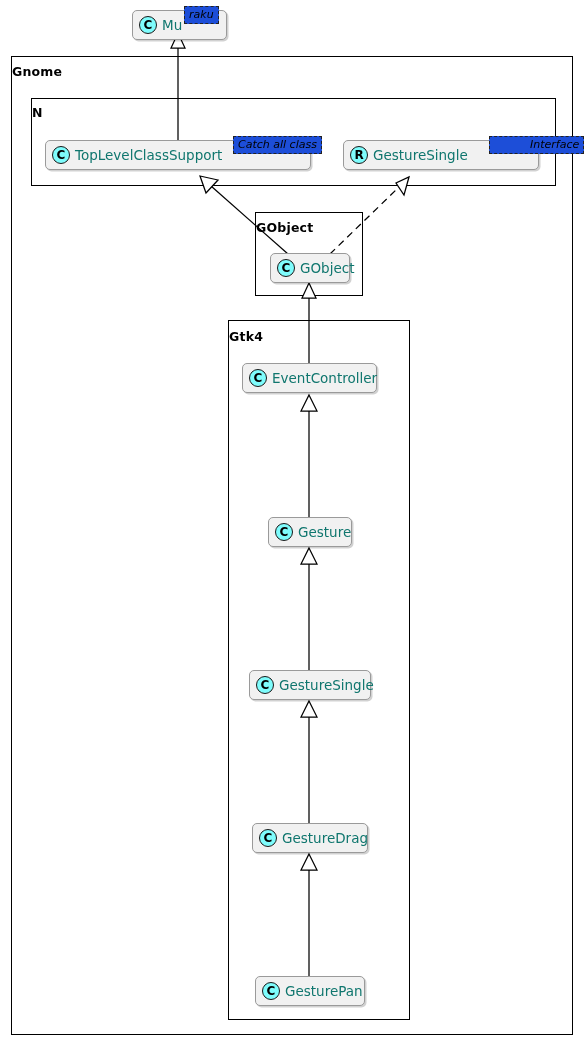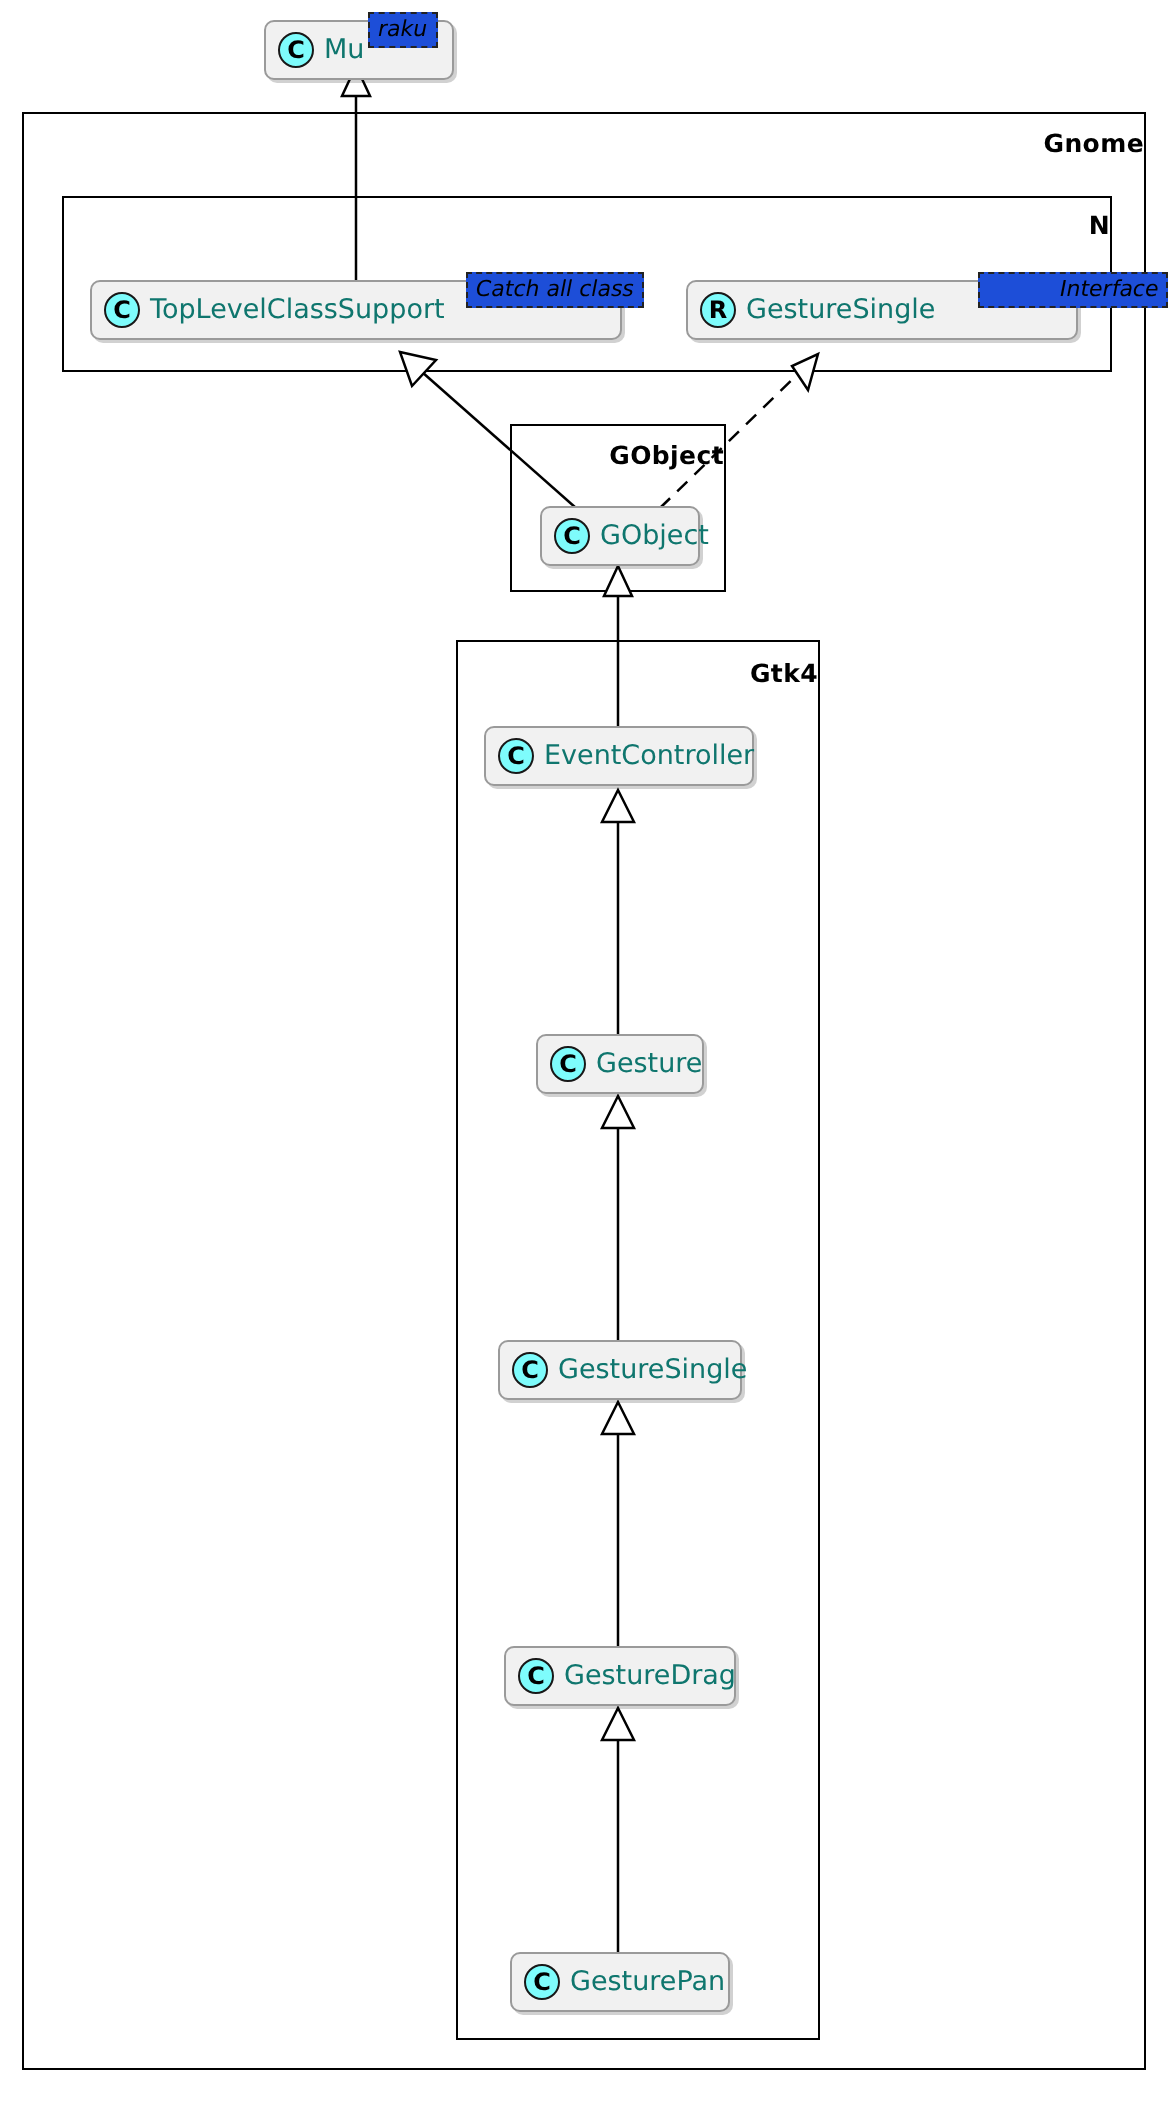--- a/index.html
+++ b/index.html
@@ -27,21 +27,21 @@
   .pkg {
     position: absolute;
     border: 1.6px solid #000000;
     background: transparent;
     box-sizing: border-box;
   }
   .pkg-title {
     position: absolute;
     left: 0;
     right: 0;
-    text-align: right;
+    text-align: left;
     font-weight: bold;
     font-size: 12.5px;
     color: #000000;
     letter-spacing: 0.2px;
   }
   
   .cls {
     position: absolute;
     background: #f1f1f1;
     border: 1px solid #9a9a9a;

